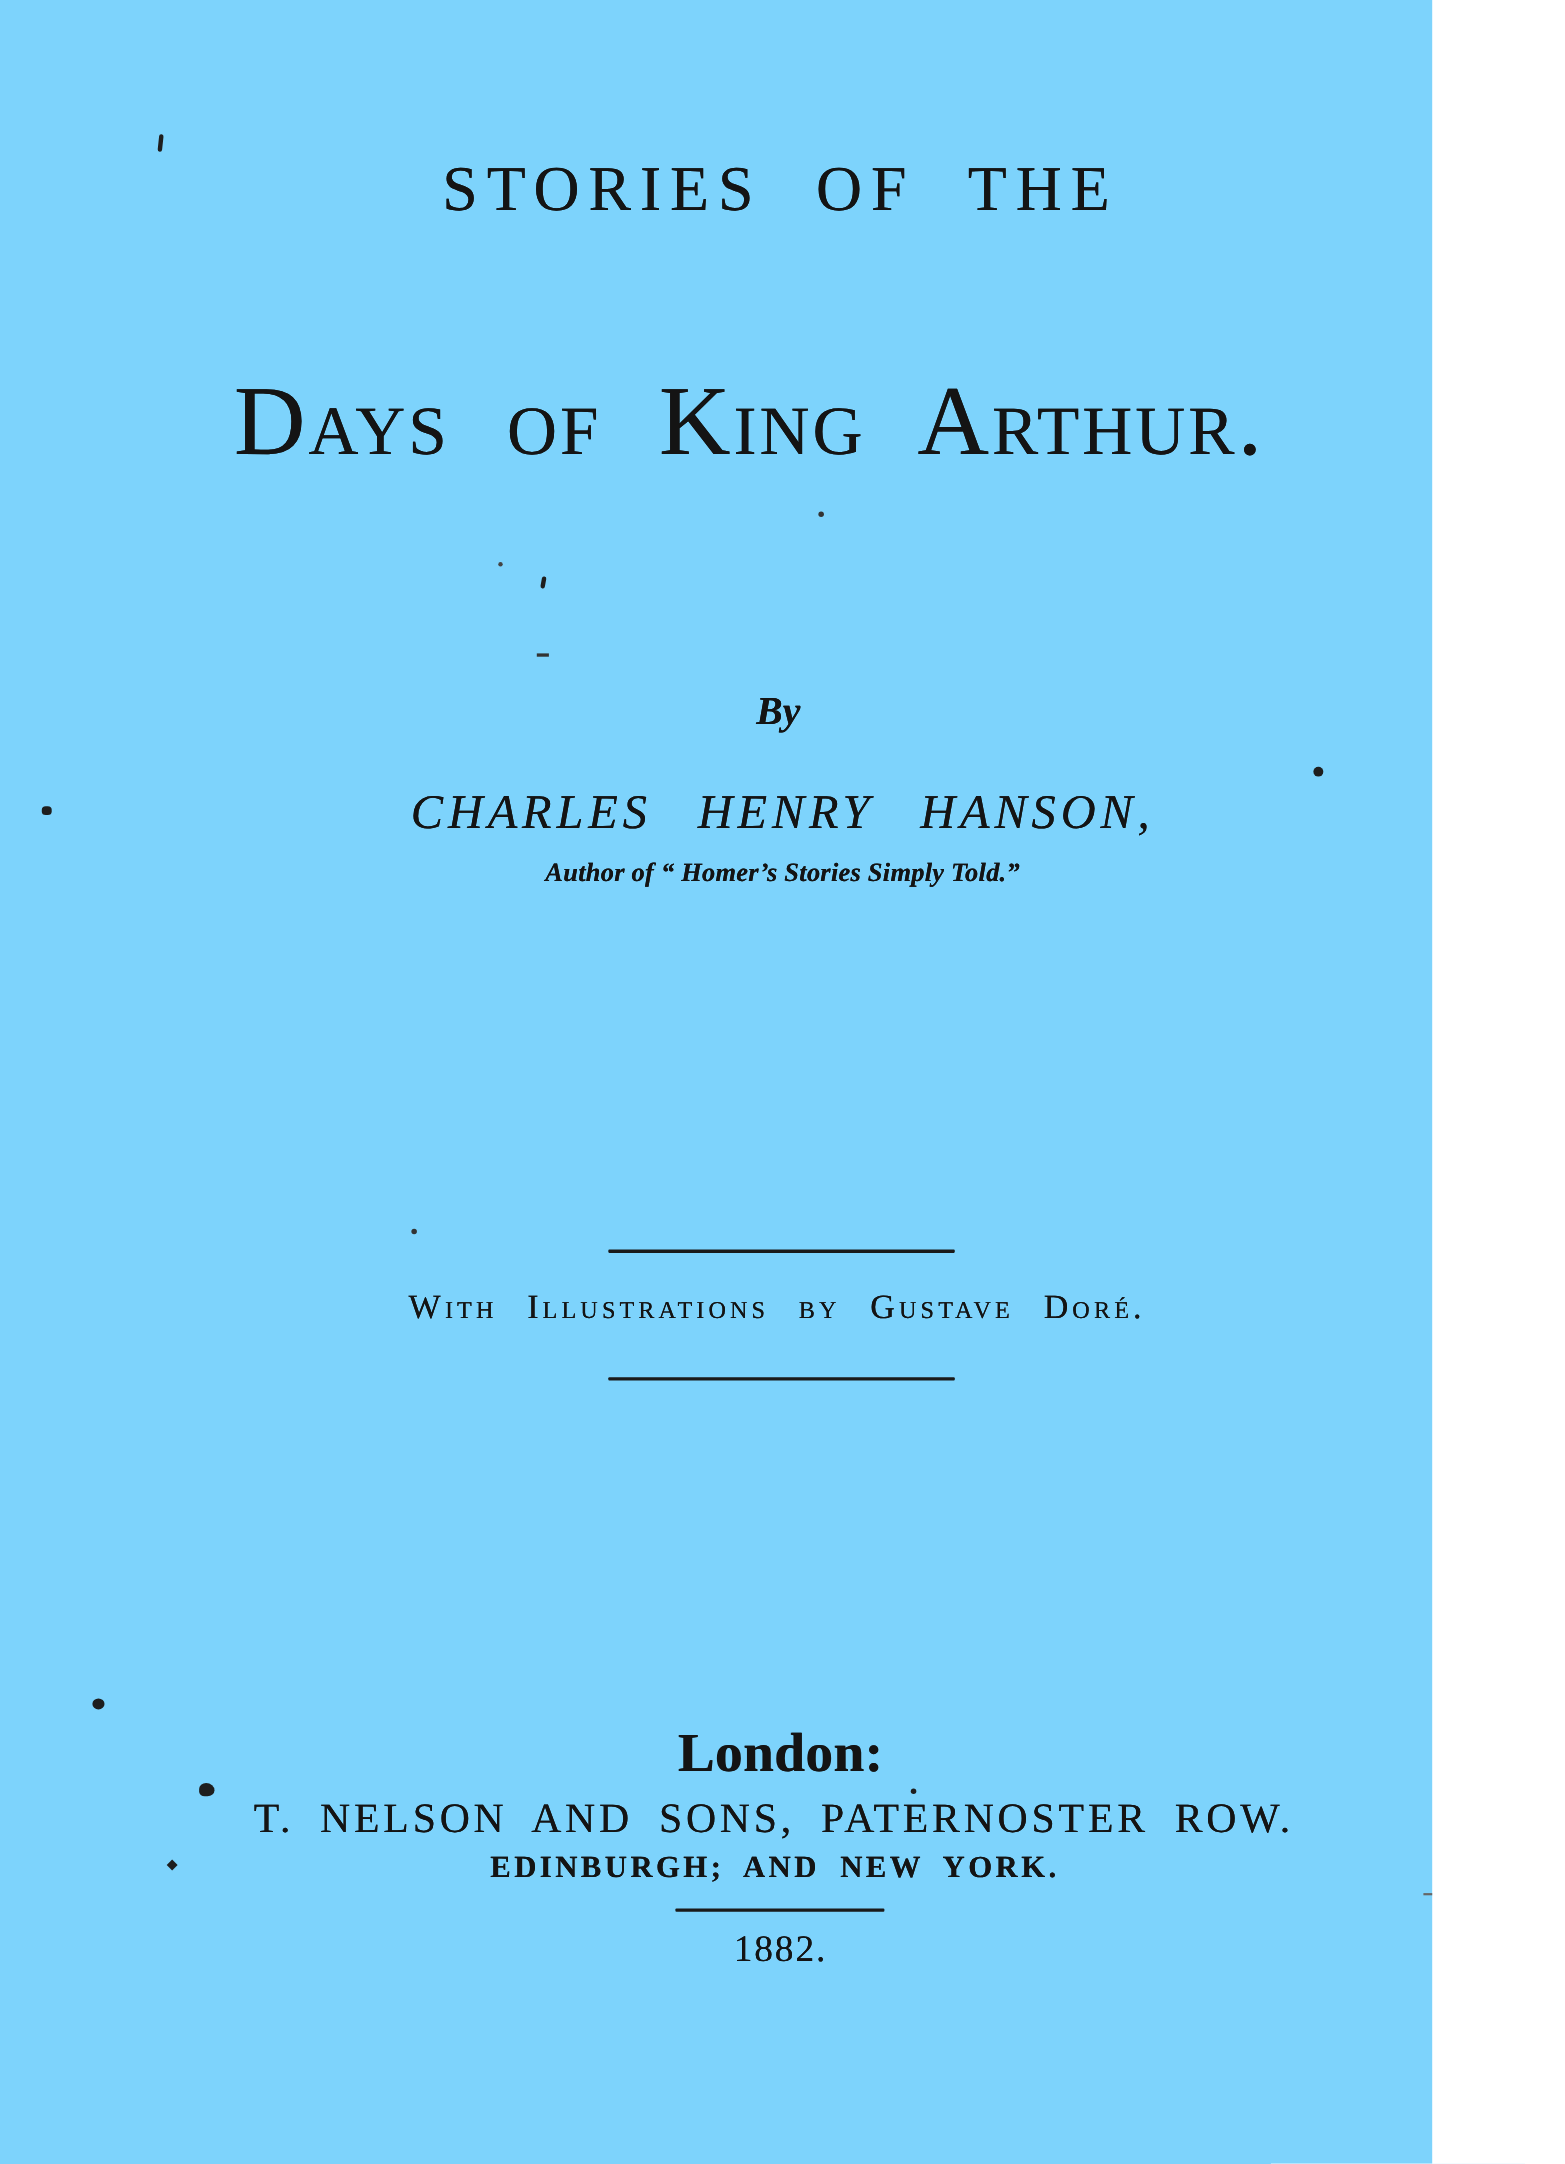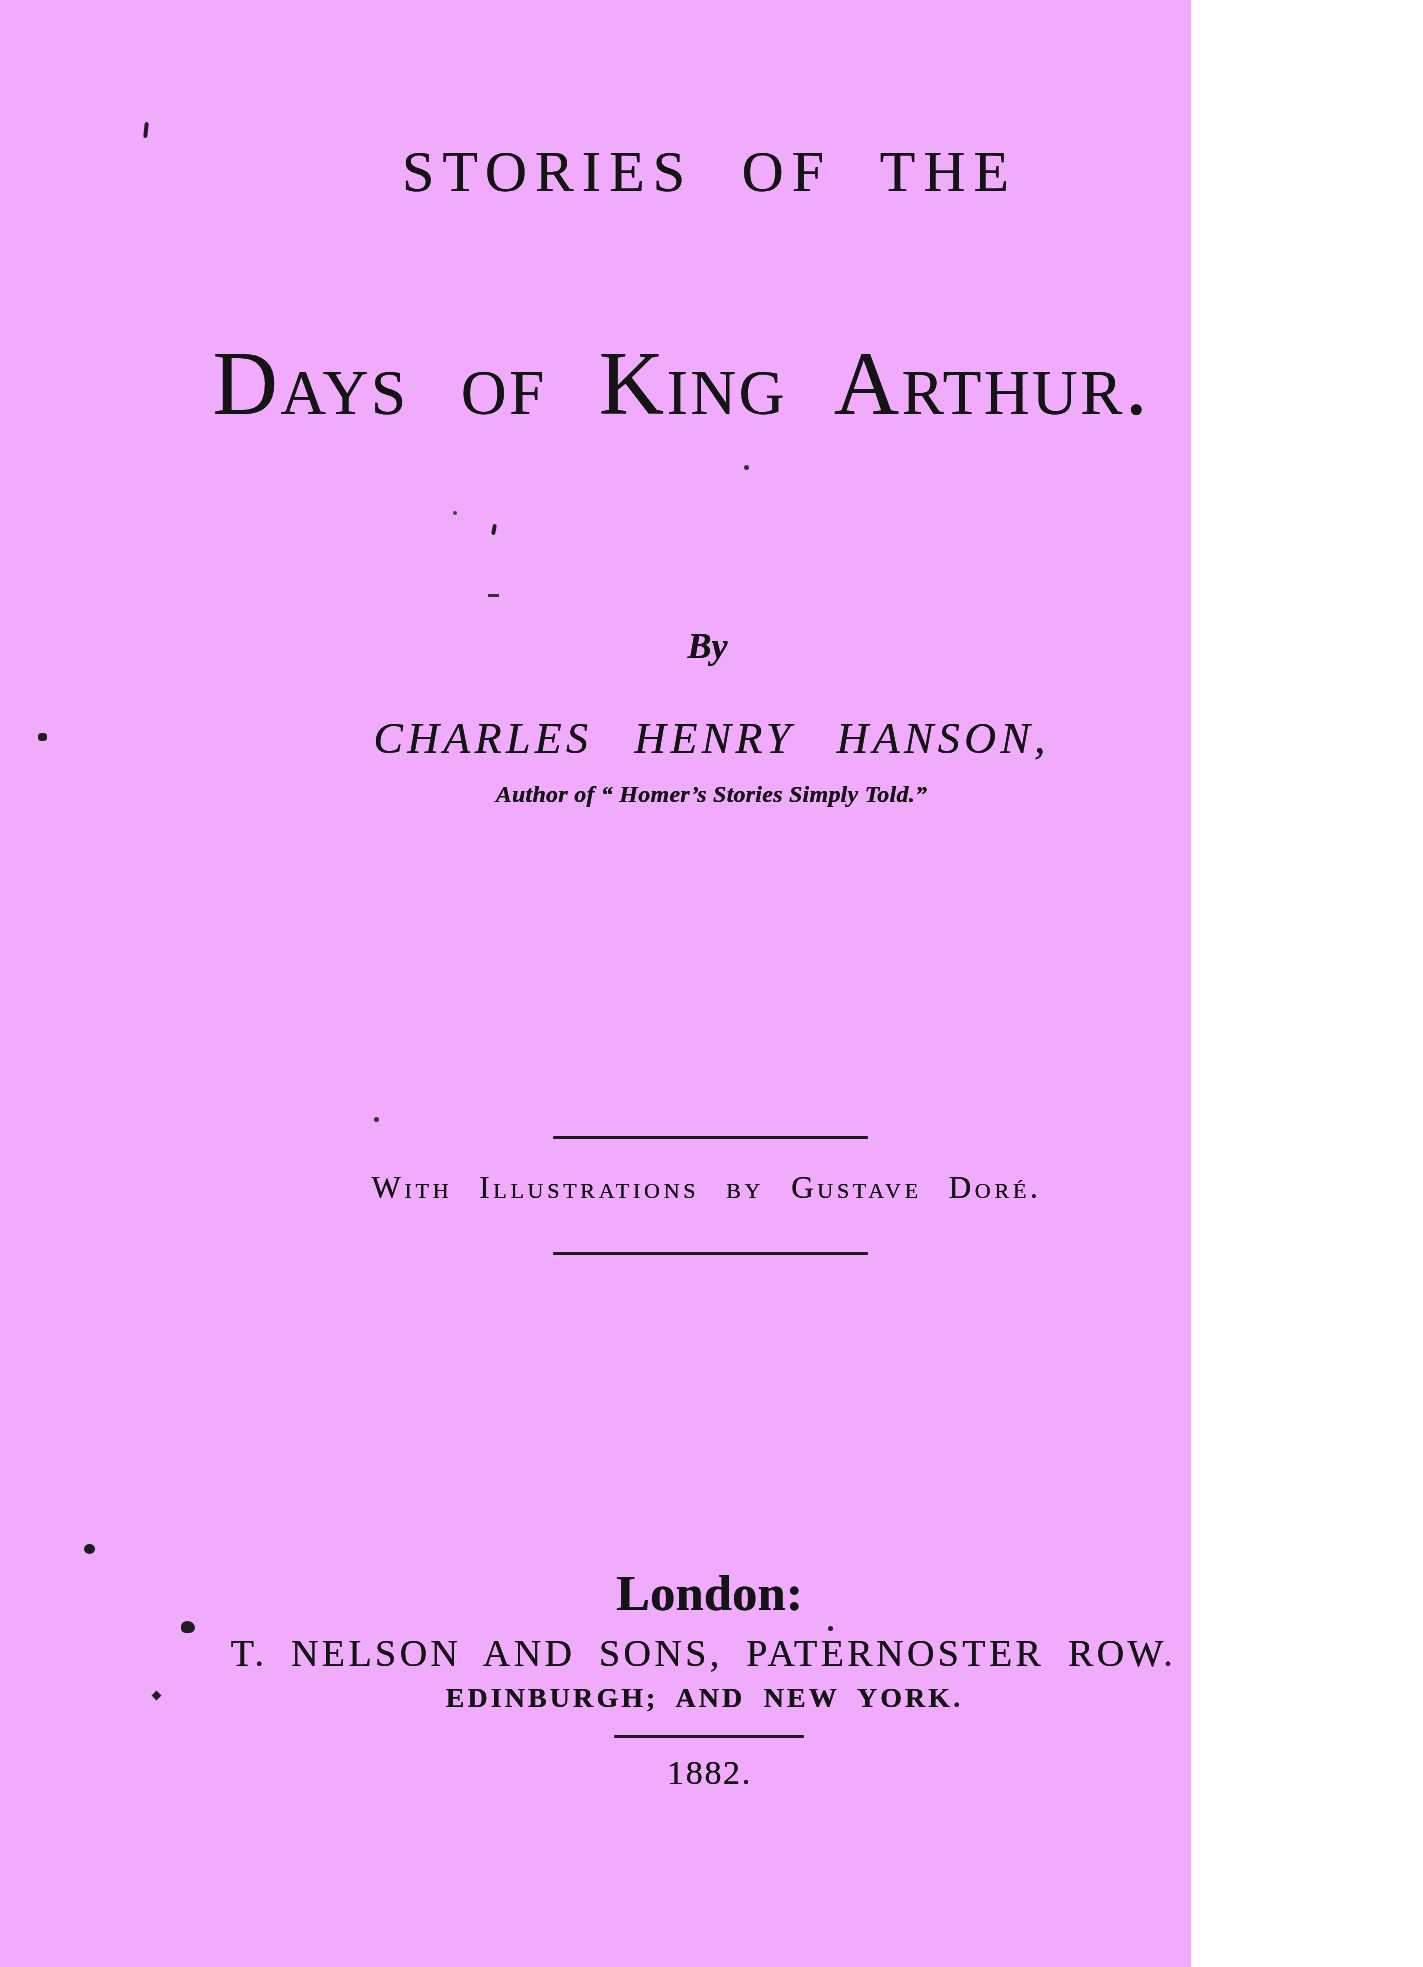--- a/index.html
+++ b/index.html
@@ -1,19 +1,19 @@
 <!DOCTYPE html>
 <html><head>
 <meta charset="utf-8">
 <style>
   html,body{margin:0;padding:0;background:#fff;}
   .page{
     position:relative;
-    width:1191px;height:1967px;
-    background:#f0abfc;
+    width:1302px;height:1967px;
+    background:#7dd3fc;
     overflow:hidden;
     font-family:"Liberation Serif","DejaVu Serif",serif;
     color:#141414;
   }
   .line{
     position:absolute;
     width:1423px;
     text-align:center;
     line-height:1;
     white-space:nowrap;

